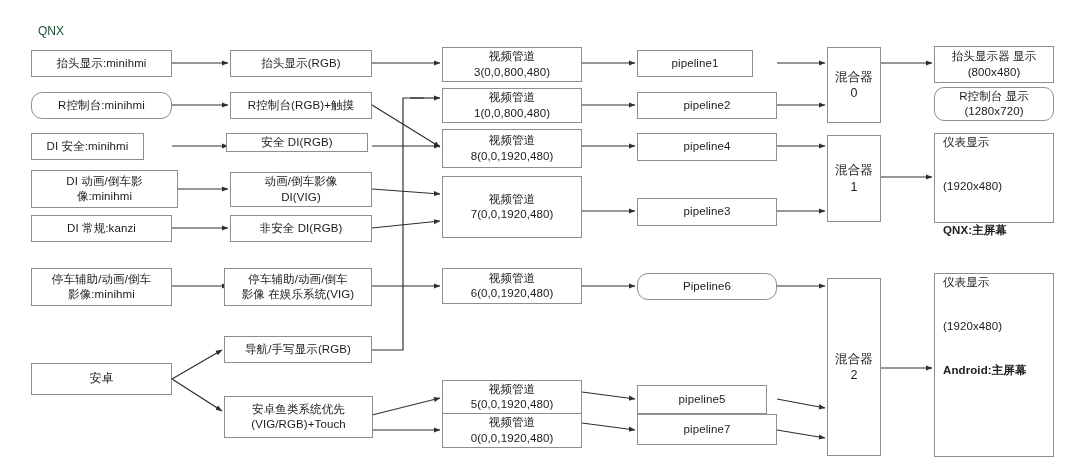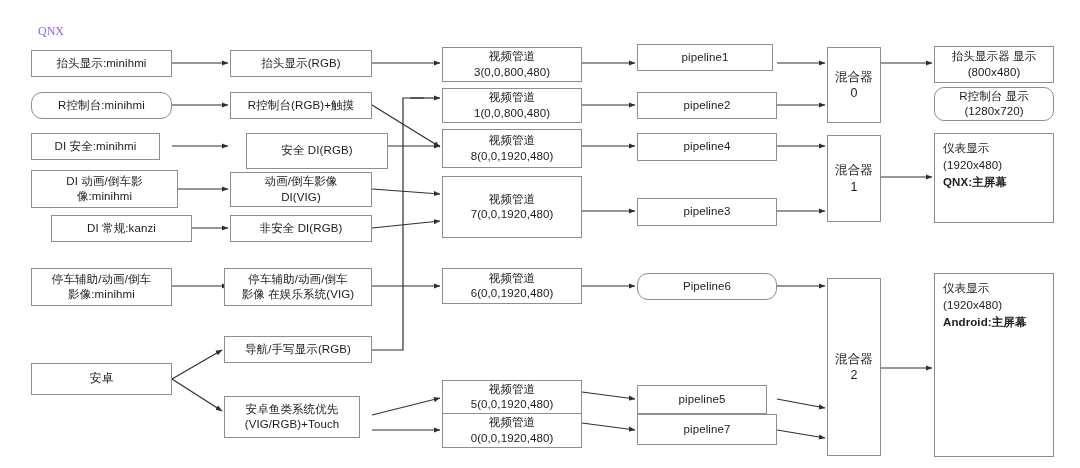--- a/index.html
+++ b/index.html
@@ -41,33 +41,34 @@
     padding: 1px 3px;
   }
   .node .ln {
     display: block;
     white-space: nowrap;
   }
   .node.left-align {
     align-items: flex-start;
     text-align: left;
     justify-content: flex-start;
-    padding: 7px 0 0 8px;
+    padding: 1px 0 0 8px;
+    gap: 27px;
   }
   .node.left-align .ln {
     margin-bottom: 2px;
   }
   .bold {
     font-weight: bold;
   }
   .free-label {
     position: absolute;
     font-size: 12px;
-    color: #8b5cf6;
-    font-family: Liberation Serif, serif;
+    color: #14532d;
+    font-family: Liberation Sans, sans-serif;
     white-space: nowrap;
   }
   .node.big {
     font-size: 12px;
   }
   .node.mixer {
     font-size: 12.5px;
   }
 </style>
 </head>
@@ -132,62 +133,62 @@
   </svg>
 
   <div class="free-label" style="left:38px; top:24px;">QNX</div>
 
   <div class="node" style="left:31px; top:50px; width:141px; height:27px;">
     <span class="ln">抬头显示:minihmi</span>
   </div>
   <div class="node" style="left:31px; top:92px; width:141px; height:27px;border-radius:11px;">
     <span class="ln">R控制台:minihmi</span>
   </div>
-  <div class="node" style="left:31px; top:133px; width:129px; height:27px;">
+  <div class="node" style="left:31px; top:133px; width:113px; height:27px;">
     <span class="ln">DI 安全:minihmi</span>
   </div>
   <div class="node" style="left:31px; top:170px; width:147px; height:38px;">
     <span class="ln">DI 动画/倒车影</span>
     <span class="ln">像:minihmi</span>
   </div>
-  <div class="node" style="left:31px; top:215px; width:141px; height:27px;margin-left:20px;">
+  <div class="node" style="left:31px; top:215px; width:141px; height:27px;">
     <span class="ln">DI 常规:kanzi</span>
   </div>
   <div class="node" style="left:31px; top:268px; width:141px; height:38px;">
     <span class="ln">停车辅助/动画/倒车</span>
     <span class="ln">影像:minihmi</span>
   </div>
   <div class="node big" style="left:31px; top:363px; width:141px; height:32px;">
     <span class="ln">安卓</span>
   </div>
 
   <div class="node" style="left:230px; top:50px; width:142px; height:27px;">
     <span class="ln">抬头显示(RGB)</span>
   </div>
   <div class="node" style="left:230px; top:92px; width:142px; height:27px;">
     <span class="ln">R控制台(RGB)+触摸</span>
   </div>
-  <div class="node" style="left:246px; top:133px; width:142px; height:36px;">
+  <div class="node" style="left:226px; top:133px; width:142px; height:19px;">
     <span class="ln">安全 DI(RGB)</span>
   </div>
   <div class="node" style="left:230px; top:172px; width:142px; height:35px;">
     <span class="ln">动画/倒车影像</span>
     <span class="ln">DI(VIG)</span>
   </div>
   <div class="node" style="left:230px; top:215px; width:142px; height:27px;">
     <span class="ln">非安全 DI(RGB)</span>
   </div>
   <div class="node" style="left:224px; top:268px; width:148px; height:38px;">
     <span class="ln">停车辅助/动画/倒车</span>
     <span class="ln">影像 在娱乐系统(VIG)</span>
   </div>
   <div class="node" style="left:224px; top:336px; width:148px; height:27px;">
     <span class="ln">导航/手写显示(RGB)</span>
   </div>
-  <div class="node" style="left:224px; top:396px; width:136px; height:42px;">
+  <div class="node" style="left:224px; top:396px; width:149px; height:42px;">
     <span class="ln">安卓鱼类系统优先</span>
     <span class="ln">(VIG/RGB)+Touch</span>
   </div>
 
   <div class="node" style="left:442px; top:47px; width:140px; height:35px;">
     <span class="ln">视频管道</span>
     <span class="ln">3(0,0,800,480)</span>
   </div>
   <div class="node" style="left:442px; top:88px; width:140px; height:35px;">
     <span class="ln">视频管道</span>
@@ -207,21 +208,21 @@
   </div>
   <div class="node" style="left:442px; top:380px; width:140px; height:34px;">
     <span class="ln">视频管道</span>
     <span class="ln">5(0,0,1920,480)</span>
   </div>
   <div class="node" style="left:442px; top:413px; width:140px; height:35px;">
     <span class="ln">视频管道</span>
     <span class="ln">0(0,0,1920,480)</span>
   </div>
 
-  <div class="node" style="left:637px; top:44px; width:136px; height:27px;align-items:center;">
+  <div class="node" style="left:637px; top:50px; width:116px; height:27px;align-items:center;">
     <span class="ln">pipeline1</span>
   </div>
   <div class="node" style="left:637px; top:92px; width:140px; height:27px;align-items:center;">
     <span class="ln">pipeline2</span>
   </div>
   <div class="node" style="left:637px; top:133px; width:140px; height:28px;">
     <span class="ln">pipeline4</span>
   </div>
   <div class="node" style="left:637px; top:198px; width:140px; height:28px;">
     <span class="ln">pipeline3</span>

